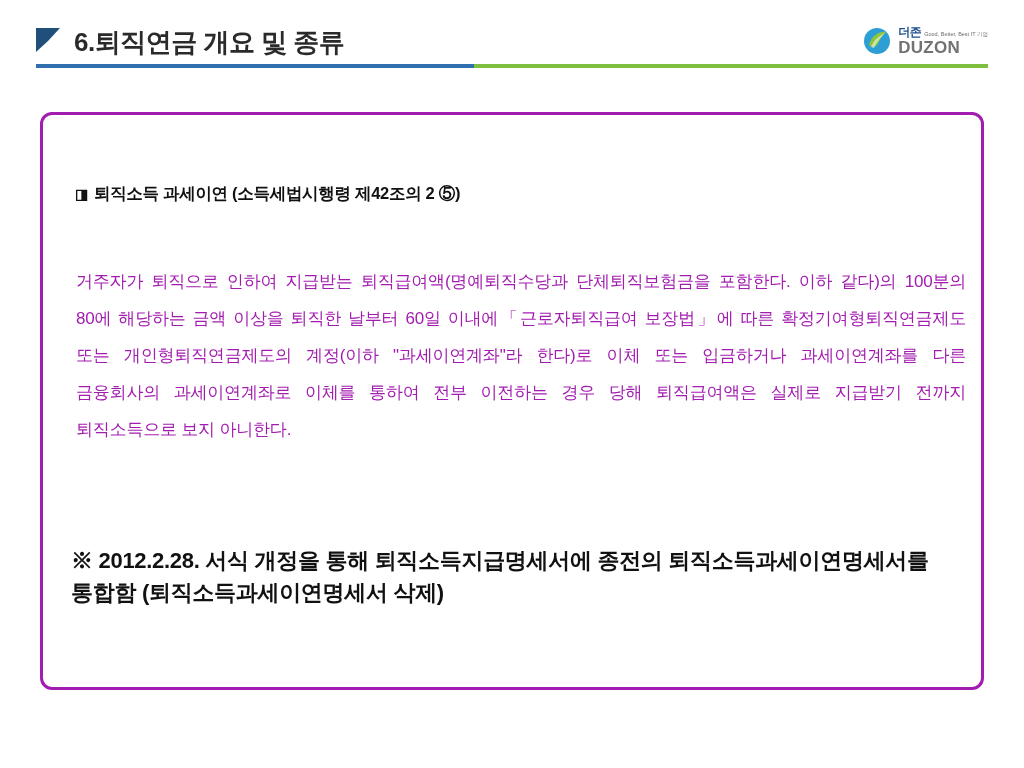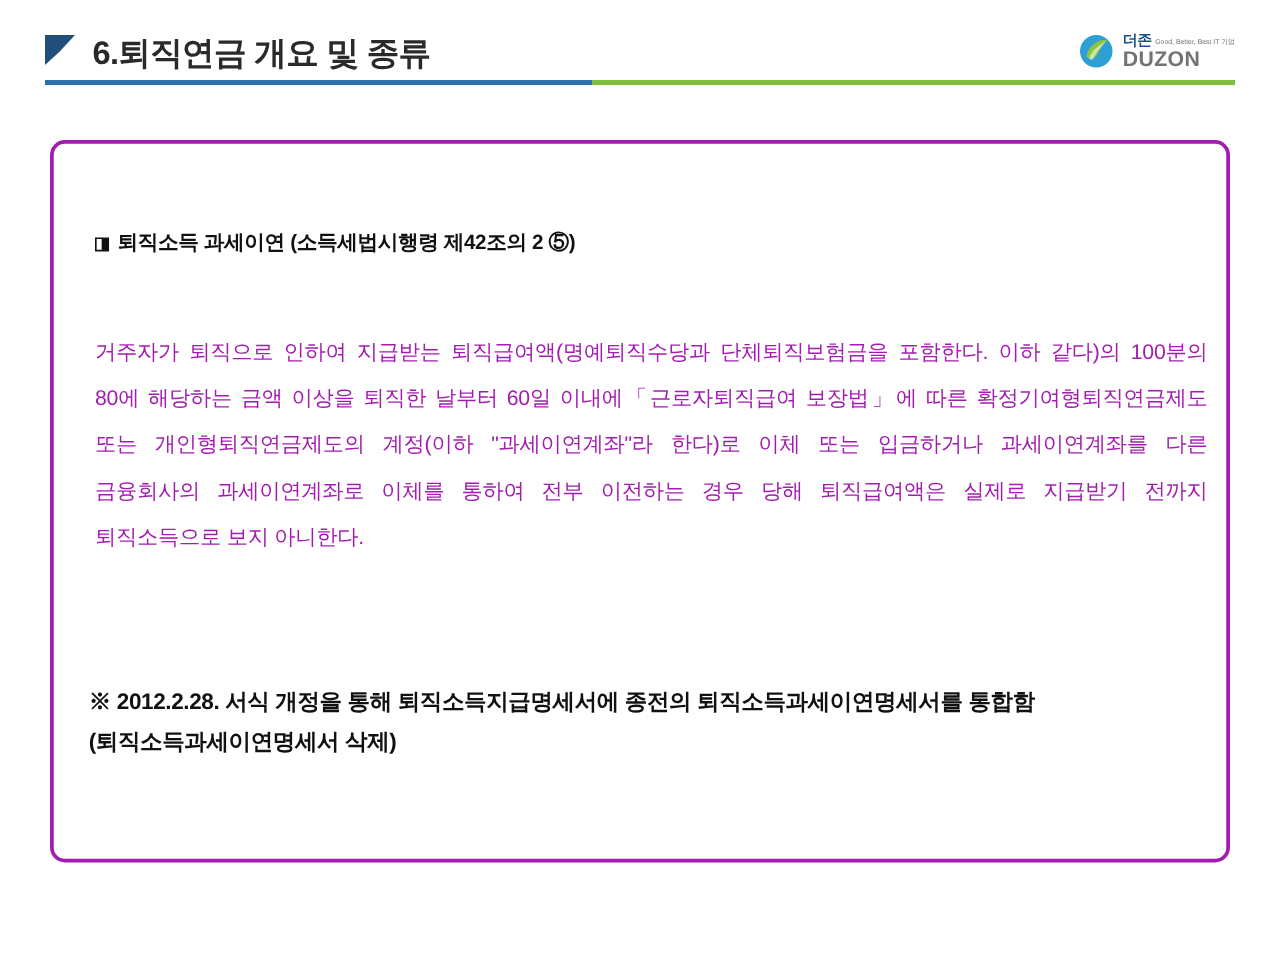--- a/index.html
+++ b/index.html
@@ -149,21 +149,21 @@
     text-align: justify;
     word-break: keep-all;
     margin-left: 21px;
   }
 
   .note-para {
     position: absolute;
     left: 28px;
     top: 430px;
     width: 890px;
-    font-size: 18px;
+    font-size: 22px;
     font-weight: bold;
     line-height: 32px;
     color: #111111;
     letter-spacing: -0.3px;
     word-break: keep-all;
   }
 </style>
 </head>
 <body>
 

